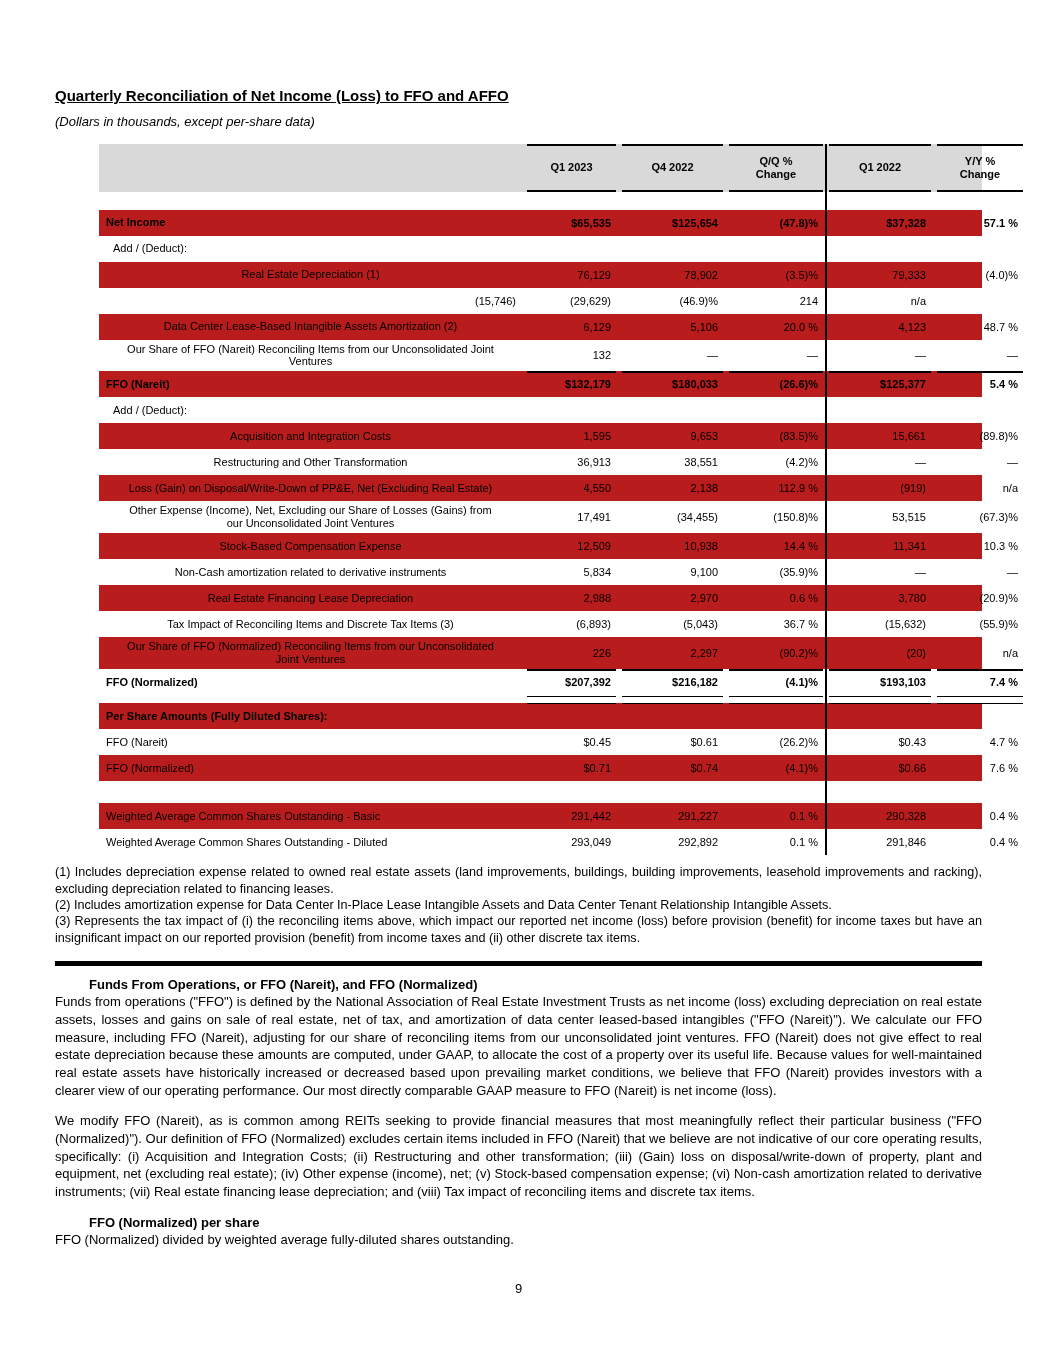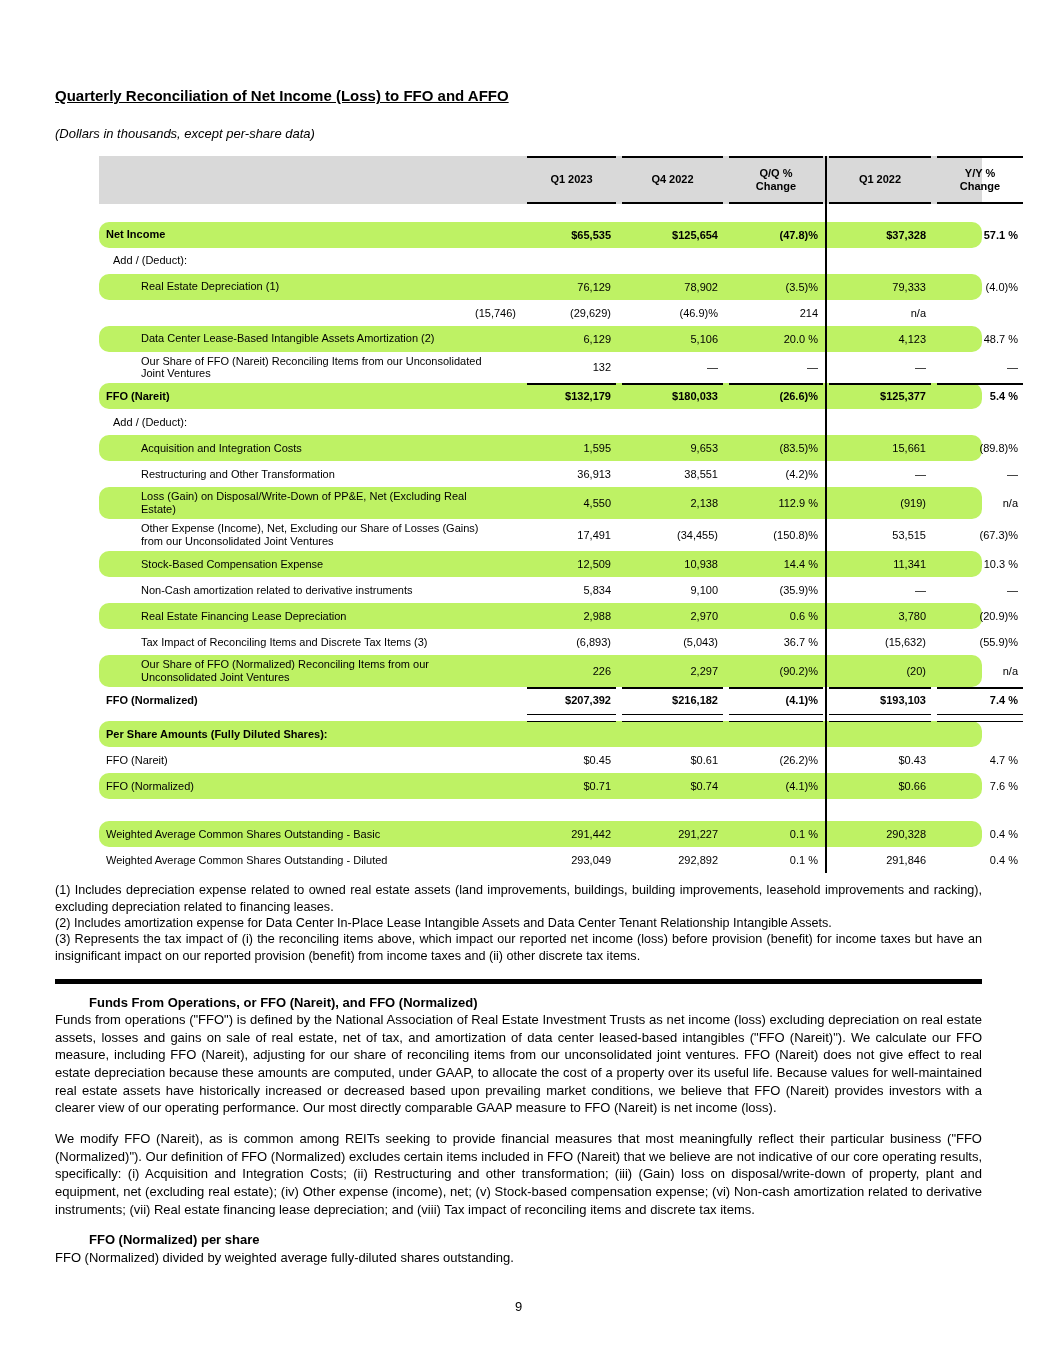--- a/index.html
+++ b/index.html
@@ -11,48 +11,48 @@
     position:relative;
     overflow:hidden;
   }
   .page { width:1037px; height:1365px; padding:86px 73px 0 55px; position:relative; }
   .content { width:927px; }
 
   h1.title {
     font-size:15px; font-weight:bold; text-decoration:underline;
     line-height:1.3;
   }
-  .subtitle { font-size:13px; font-style:italic; margin-top:20px; }
+  .subtitle { font-size:13px; font-style:italic; margin-top:8px; }
 
   
   .fin-table { position:relative; margin-top:15px; font-size:11px;margin-left:44px; }
   .vdivider { position:absolute; left:726px; top:0; bottom:0; width:2px; background:#000; z-index:3; }
 
   .trow {
     display:grid;
     grid-template-columns:425px 95px 107px 100px 108px 92px;
     align-items:center;
     min-height:26px;
   }
-  .trow.blue { background:#bef264;border-radius:10px; }
+  .trow.blue { background:#b91c1c; }
   .trow.bold { font-weight:bold; }
 
   .header-row { height:48px; background:#d9d9d9; align-items:stretch; }
   .hcell { position:relative; }
   .hinner {
     height:100%; margin:0 3px;
     border-top:2.5px solid #000; border-bottom:2.5px solid #000;
     display:flex; align-items:center; justify-content:center;
     text-align:center; font-weight:bold; line-height:1.15;
     white-space:pre-line;
   }
 
   .label { padding:3px 30px 3px 7px; line-height:1.18; }
   .label.ind1 { padding-left:14px; }
-  .label.ind2 { padding-left:42px; }
+  .label.ind2 { padding-left:28px;text-align:center; }
 
   .cell {
     position:relative; text-align:right; padding:3px 8px 3px 0;
     height:100%; display:flex; align-items:center; justify-content:flex-end;
   }
   .cell.bt::before {
     content:""; position:absolute; left:3px; right:3px; top:0; height:2px; background:#000;
   }
 
   .dblrow { min-height:8px; height:8px; align-items:stretch; }

